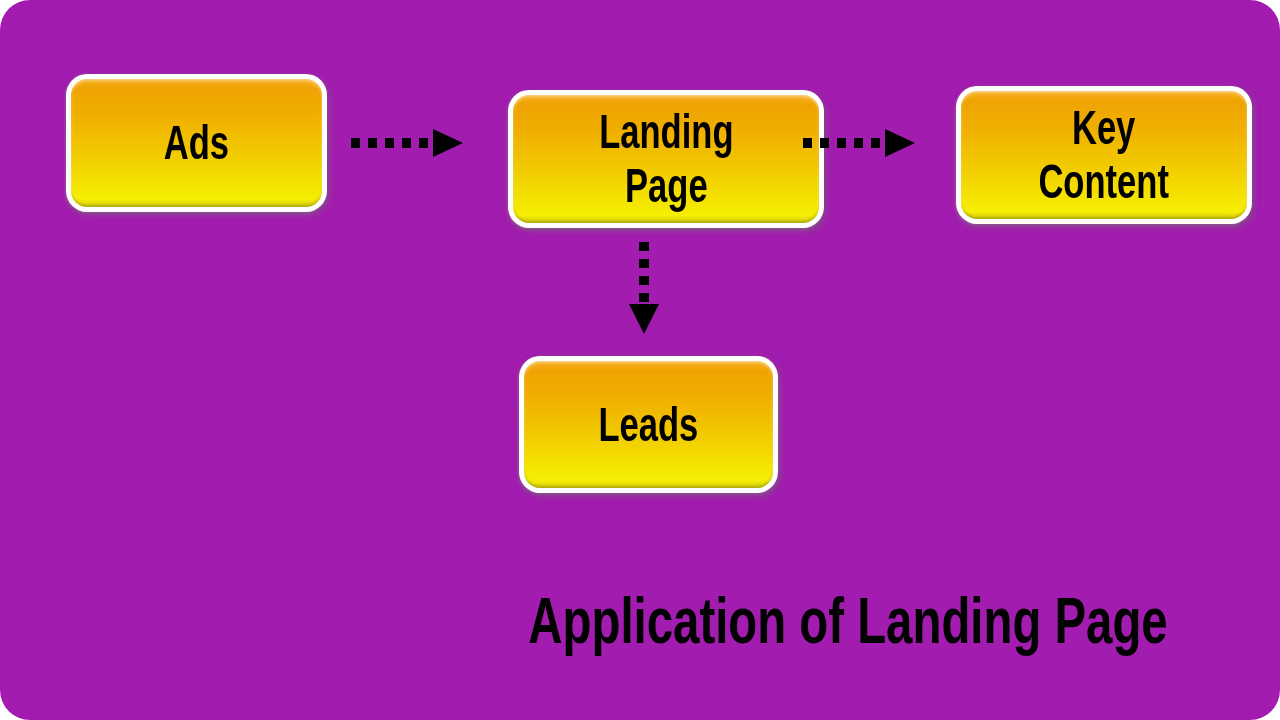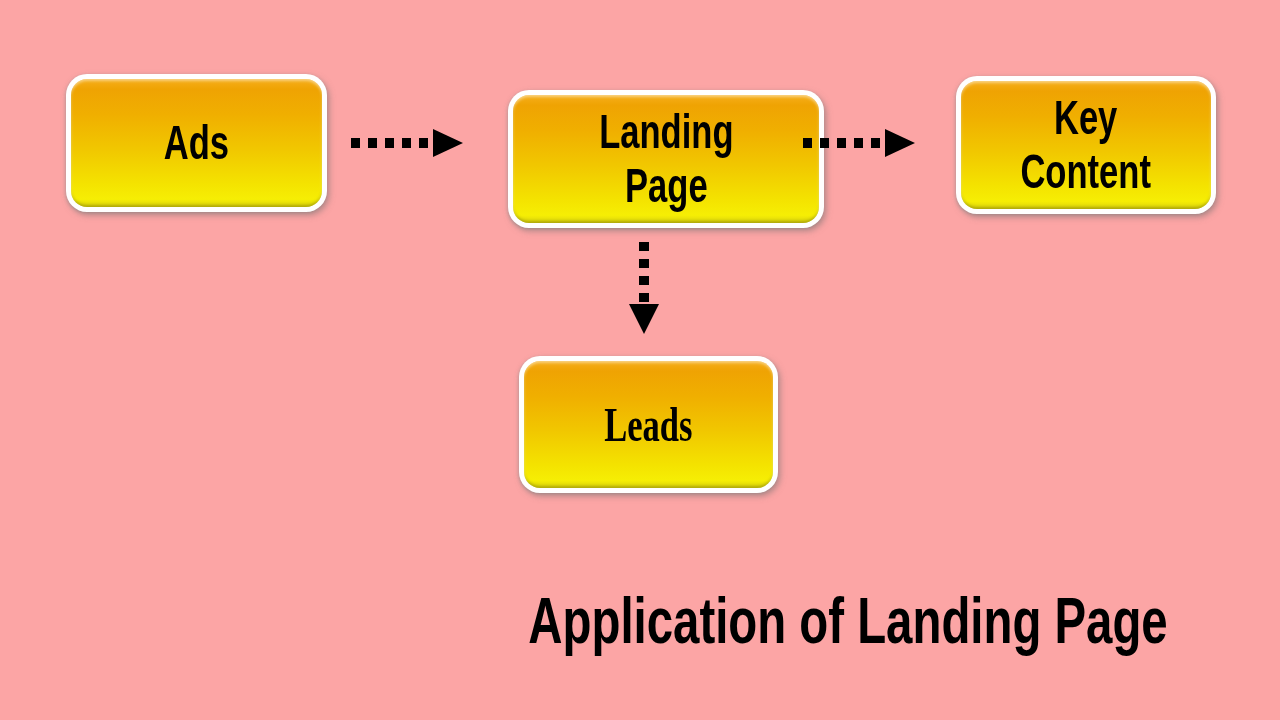--- a/index.html
+++ b/index.html
@@ -8,21 +8,22 @@
     width: 1280px;
     height: 720px;
     background: #FFFFFF;
     overflow: hidden;
     font-family: "Liberation Sans", sans-serif;
   }
   .stage {
     position: relative;
     width: 1280px;
     height: 720px;
-    background: #fca5a5;
+    background: #a21caf;
+    border-radius: 30px;
   }
   
   .node {
     position: absolute;
     border-radius: 21px;
     background: #FFFFFF;            
     padding: 5px;
     box-sizing: border-box;
     box-shadow: 2px 3px 6px rgba(110,110,110,0.55), -1px 1px 3px rgba(150,150,150,0.35);
   }
@@ -52,22 +53,22 @@
     font-weight: 700;
     font-size: 48px;
     line-height: 54px;
     color: #000000;
     white-space: nowrap;
   }
   .node-label .line { display: block; }
 
   #node-ads          { left: 66px;  top: 74px;  width: 261px; height: 138px; }
   #node-landing-page { left: 508px; top: 90px;  width: 316px; height: 138px; }
-  #node-key-content  { left: 956px; top: 76px;  width: 260px; height: 138px; }
-  #node-leads        { left: 519px; top: 356px; width: 259px; height: 137px; font-family: Liberation Serif, serif; }
+  #node-key-content  { left: 956px; top: 86px;  width: 296px; height: 138px; }
+  #node-leads        { left: 519px; top: 356px; width: 259px; height: 137px; }
 
   
   .arrow { position: absolute; }
   #arrow-ads-to-landing  { left: 349px; top: 128px; }
   #arrow-landing-to-key  { left: 801px; top: 128px; }
   #arrow-landing-to-leads{ left: 628px; top: 240px; }
 
   
   .diagram-title {
     position: absolute;

